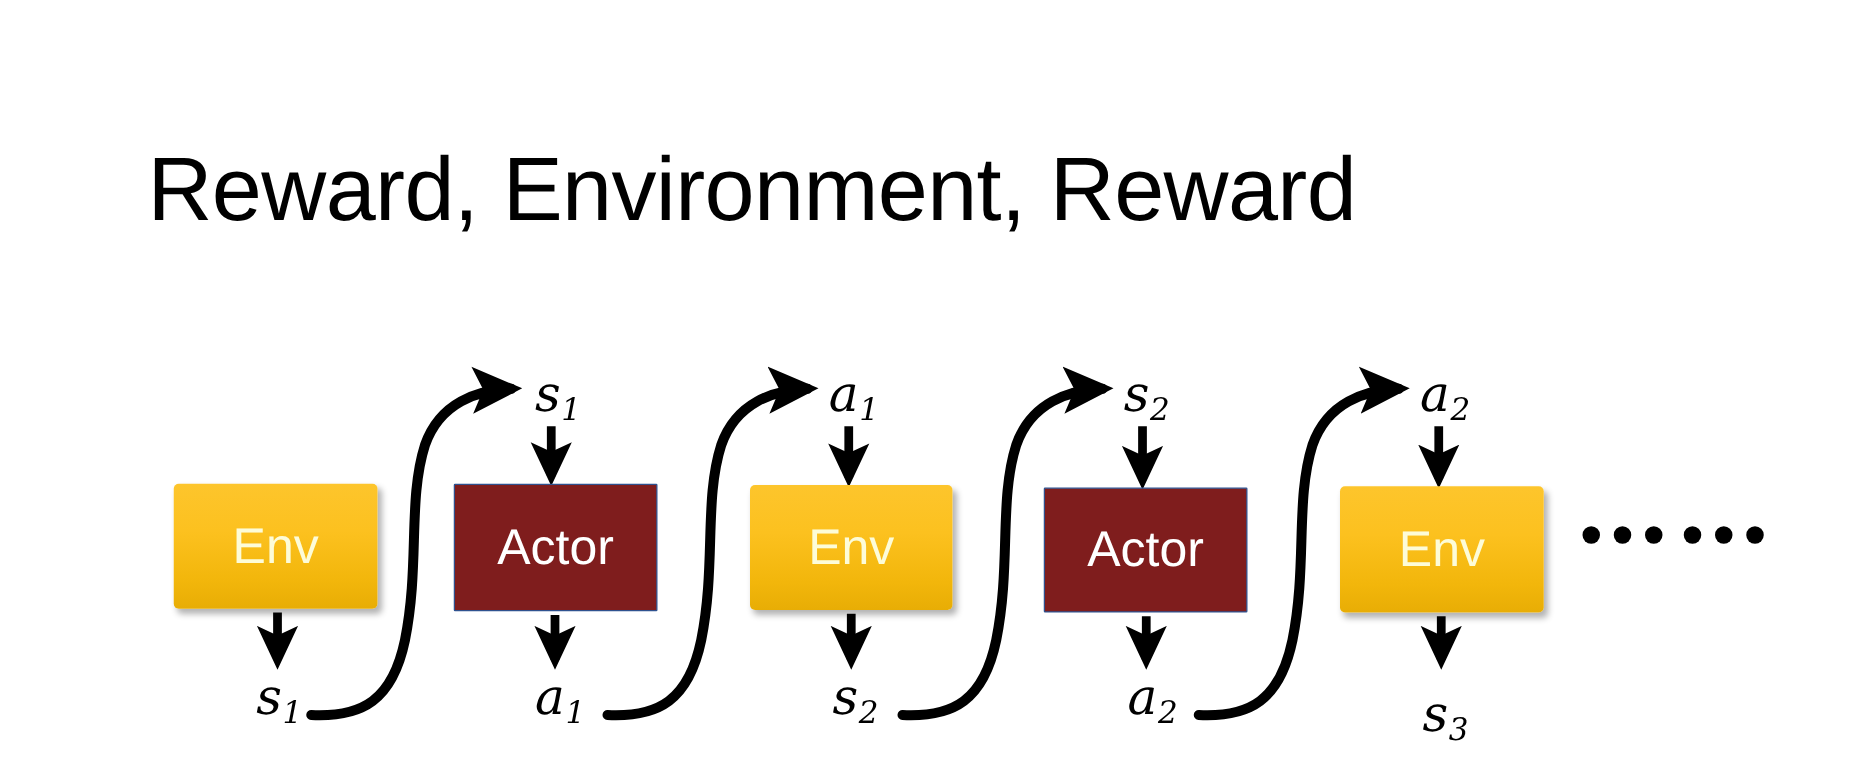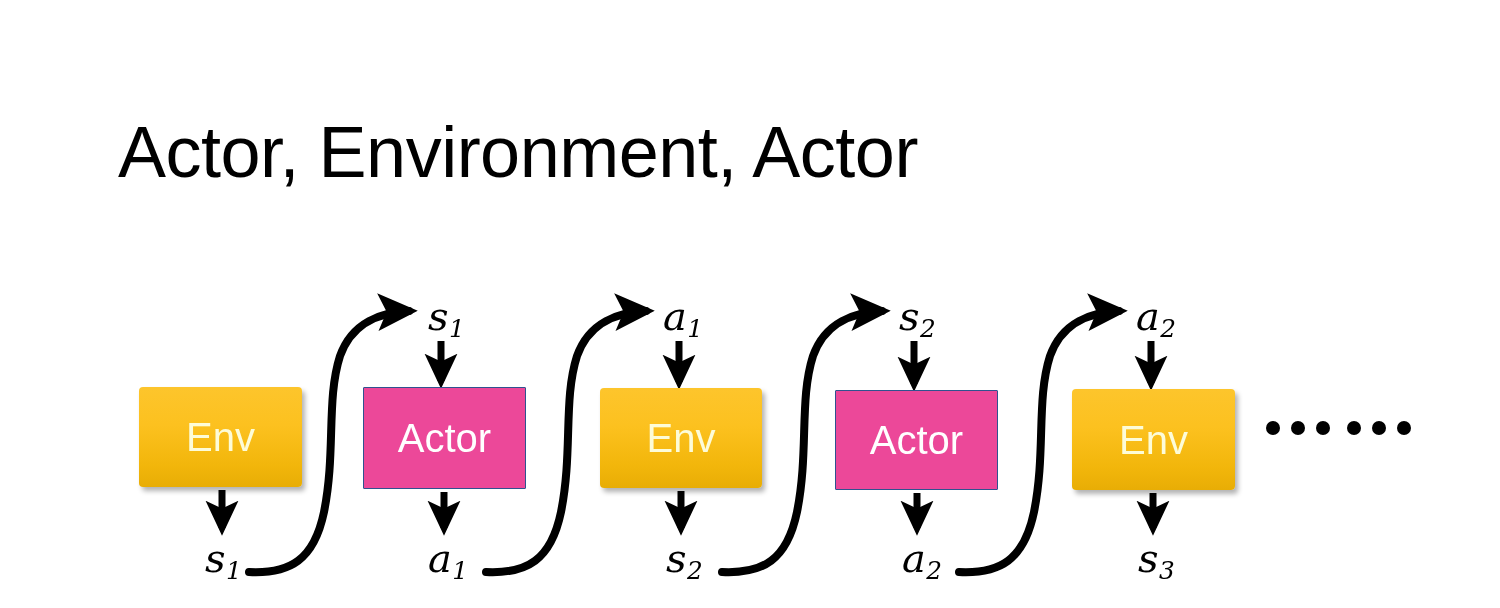--- a/index.html
+++ b/index.html
@@ -64,21 +64,21 @@
   .node.env {
     background: linear-gradient(180deg, #FDC52C 0%, #FCC11F 38%, #F2B60B 78%, #E8AD05 100%);
     border-radius: 4px;
     box-shadow: 3px 4px 5px rgba(0,0,0,0.30);
     text-align: right;
   }
   .node.env .node-label {
     color: #FDFCD8;
   }
   .node.actor {
-    background: #ec4899;
+    background: #7f1d1d;
     border: 1px solid #2F528F;
     border-radius: 1px;
   }
   .node.actor .node-label {
     color: #FFFFFF;
   }
 
   
   .math {
     position: absolute;
@@ -116,21 +116,21 @@
     border-radius: 50%;
     background: #000000;
   }
   #ellipsis .dot-group + .dot-group { margin-left: 6px; }
 </style>
 </head>
 <body>
 
 <div id="slide">
 
-  <div id="slide-title">Actor, Environment, Actor</div>
+  <div id="slide-title">Reward, Environment, Reward</div>
 
   <div id="diagram">
 
     <svg id="arrow-layer" viewBox="0 0 1500 608">
       <defs>
         <marker id="head" markerWidth="5.2" markerHeight="5.2" refX="3.9" refY="2.6" orient="auto" markerUnits="strokeWidth">
           <path d="M0,0.25 L5.0,2.6 L0,4.95 L1.1,2.6 Z" fill="#000000"></path>
         </marker>
       </defs>
 
@@ -186,21 +186,21 @@
     <div class="math" style="left:1136px; top:296px;"><span>a</span><sub>2</sub></div>
 
     <div class="math" style="left:205px; top:538px;"><span>s</span><sub>1</sub></div>
 
     <div class="math" style="left:428px; top:538px;"><span>a</span><sub>1</sub></div>
 
     <div class="math" style="left:666px; top:538px;"><span>s</span><sub>2</sub></div>
 
     <div class="math" style="left:902px; top:538px;"><span>a</span><sub>2</sub></div>
 
-    <div class="math" style="left:1138px; top:538px;"><span>s</span><sub>3</sub></div>
+    <div class="math" style="left:1138px; top:552px;"><span>s</span><sub>3</sub></div>
 
     <div id="ellipsis">
       <div class="dot-group">
         <div class="dot"></div>
         <div class="dot"></div>
         <div class="dot"></div>
       </div>
       <div class="dot-group">
         <div class="dot"></div>
         <div class="dot"></div>

